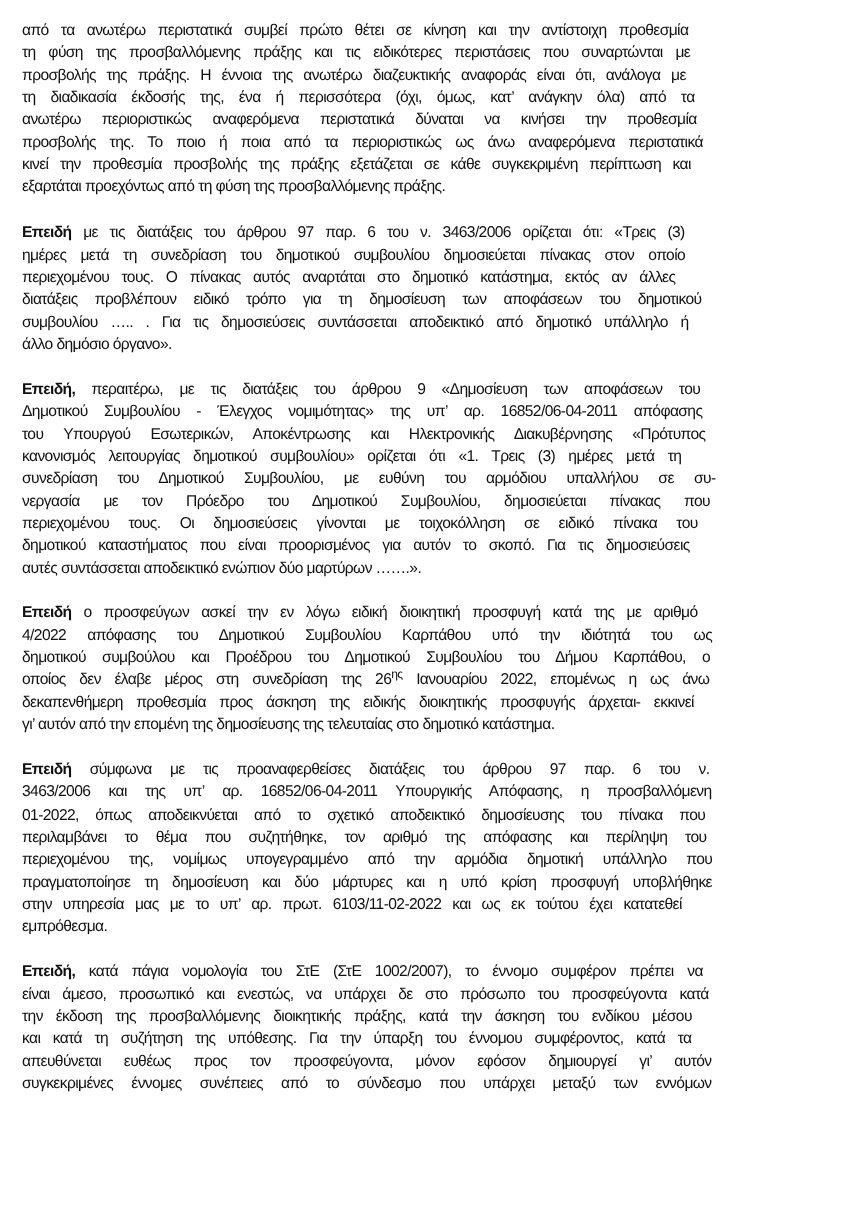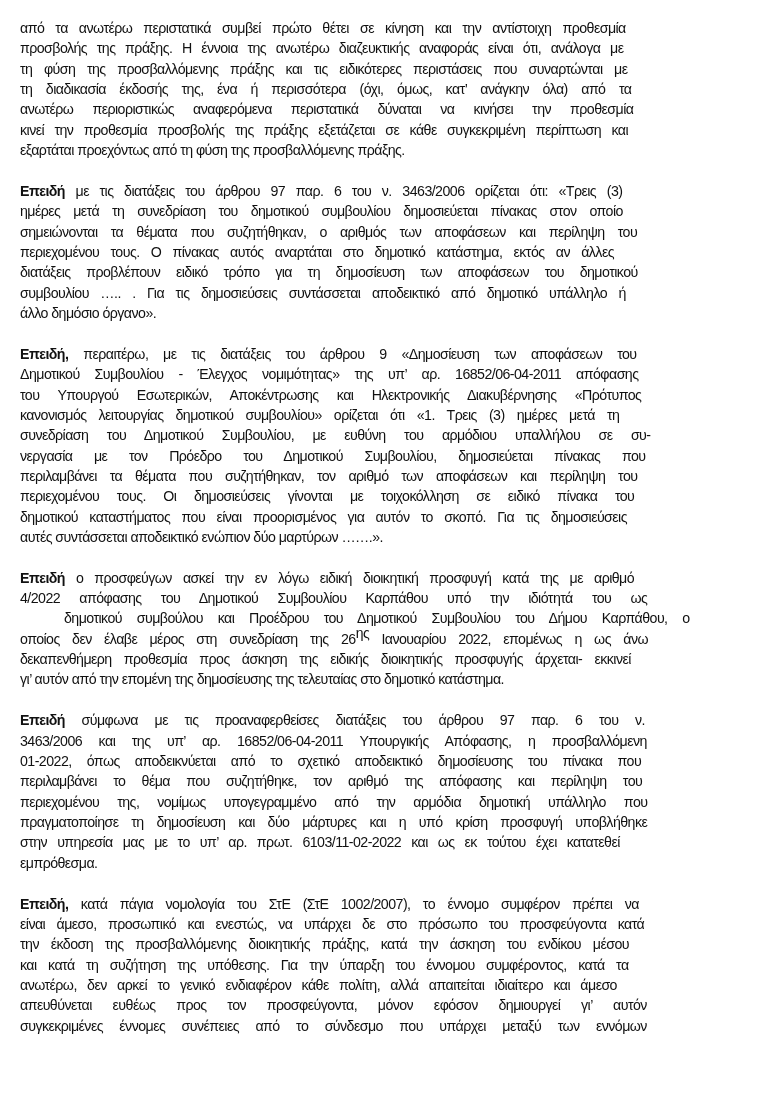--- a/index.html
+++ b/index.html
@@ -17,64 +17,63 @@
     line-height: 20.35px;
     white-space: nowrap;
     text-align: justify;
     text-align-last: justify;
     transform-origin: left center;
     letter-spacing: -0.55px;
     word-spacing: 0px;
   }
   .line.last { text-align-last: left; }
   .lead { font-weight: bold; margin-top: 44px; }
-  sup { font-size: 14px; line-height: 0; vertical-align: 6px; }
+  sup { font-size: 11px; line-height: 0; vertical-align: 6px; }
 </style>
 </head>
 <body>
 
 <div class="page">
 
   <div class="para">
     <span class="line" style="display: block; width: 697px; word-spacing: 7.67px; text-align-last: left;">από τα ανωτέρω περιστατικά συμβεί πρώτο θέτει σε κίνηση και την αντίστοιχη προθεσμία</span>
+    <span class="line" style="display: block; width: 697px; word-spacing: 8.18px; text-align-last: left;">τη φύση της προσβαλλόμενης πράξης και τις ειδικότερες περιστάσεις που συναρτώνται με</span>
     <span class="line" style="display: block; width: 697px; word-spacing: 6.25px; text-align-last: left;">προσβολής της πράξης. Η έννοια της ανωτέρω διαζευκτικής αναφοράς είναι ότι, ανάλογα με</span>
-    <span class="line" style="display: block; width: 697px; word-spacing: 8.18px; text-align-last: left;">τη φύση της προσβαλλόμενης πράξης και τις ειδικότερες περιστάσεις που συναρτώνται με</span>
     <span class="line" style="display: block; width: 697px; word-spacing: 10.08px; text-align-last: left;">τη διαδικασία έκδοσής της, ένα ή περισσότερα (όχι, όμως, κατ’ ανάγκην όλα) από τα</span>
     <span class="line" style="display: block; width: 697px; word-spacing: 15.63px; text-align-last: left;">ανωτέρω περιοριστικώς αναφερόμενα περιστατικά δύναται να κινήσει την προθεσμία</span>
+    <span class="line" style="display: block; width: 697px; word-spacing: 9.08px; text-align-last: left;">προσβολής της. Το ποιο ή ποια από τα περιοριστικώς ως άνω αναφερόμενα περιστατικά</span>
     <span class="line" style="display: block; width: 697px; word-spacing: 7px; text-align-last: left;">κινεί την προθεσμία προσβολής της πράξης εξετάζεται σε κάθε συγκεκριμένη περίπτωση και</span>
     <span class="line last" style="display: block; width: 697px;">εξαρτάται προεχόντως από τη φύση της προσβαλλόμενης πράξης.</span>
   </div>
 
   <div class="para">
     <span class="line" style="display: block; width: 697px; word-spacing: 7.2px; text-align-last: left;"><b class="lead">Επειδή</b><span> με τις διατάξεις του άρθρου 97 παρ. 6 του ν. 3463/2006 ορίζεται ότι: «Τρεις (3)</span></span>
     <span class="line" style="display: block; width: 697px; word-spacing: 9.45px; text-align-last: left;">ημέρες μετά τη συνεδρίαση του δημοτικού συμβουλίου δημοσιεύεται πίνακας στον  οποίο</span>
-    <span class="line" style="display: block; width: 697px; word-spacing: 9.73px; text-align-last: left;">σημειώνονται τα θέματα που συζητήθηκαν, ο αριθμός των αποφάσεων και περίληψη του</span>
     <span class="line" style="display: block; width: 697px; word-spacing: 7.83px; text-align-last: left;">περιεχομένου τους. Ο πίνακας αυτός αναρτάται στο δημοτικό  κατάστημα, εκτός αν άλλες</span>
     <span class="line" style="display: block; width: 697px; word-spacing: 12.2px; text-align-last: left;">διατάξεις προβλέπουν ειδικό τρόπο για τη δημοσίευση των αποφάσεων του δημοτικού</span>
     <span class="line" style="display: block; width: 697px; word-spacing: 8.08px; text-align-last: left;">συμβουλίου ….. . Για τις  δημοσιεύσεις συντάσσεται αποδεικτικό από δημοτικό υπάλληλο ή</span>
     <span class="line last" style="display: block; width: 697px;">άλλο δημόσιο όργανο».</span>
   </div>
 
   <div class="para">
     <span class="line" style="display: block; width: 697px; word-spacing: 11.45px; text-align-last: left;"><b class="lead">Επειδή,</b><span> περαιτέρω, με τις διατάξεις του άρθρου 9 «Δημοσίευση των αποφάσεων του</span></span>
     <span class="line" style="display: block; width: 697px; word-spacing: 11.56px; text-align-last: left;">Δημοτικού Συμβουλίου - Έλεγχος νομιμότητας» της υπ’ αρ. 16852/06-04-2011 απόφασης</span>
     <span class="line" style="display: block; width: 697px; word-spacing: 14.86px; text-align-last: left;">του Υπουργού Εσωτερικών, Αποκέντρωσης και Ηλεκτρονικής Διακυβέρνησης «Πρότυπος</span>
     <span class="line" style="display: block; width: 697px; word-spacing: 8.64px; text-align-last: left;">κανονισμός λειτουργίας δημοτικού συμβουλίου» ορίζεται ότι «1. Τρεις (3) ημέρες μετά τη</span>
     <span class="line" style="display: block; width: 697px; word-spacing: 15px; text-align-last: left;">συνεδρίαση του Δημοτικού Συμβουλίου, με ευθύνη του αρμόδιου υπαλλήλου σε συ-</span>
     <span class="line" style="display: block; width: 697px; word-spacing: 18.11px; text-align-last: left;">νεργασία με τον Πρόεδρο του Δημοτικού Συμβουλίου, δημοσιεύεται πίνακας που</span>
-    <span class="line" style="display: block; width: 697px; word-spacing: 9.36px; text-align-last: left;">περιλαμβάνει τα θέματα που συζητήθηκαν, τον αριθμό των αποφάσεων και περίληψη του</span>
     <span class="line" style="display: block; width: 697px; word-spacing: 14.1px; text-align-last: left;">περιεχομένου τους. Οι δημοσιεύσεις γίνονται με τοιχοκόλληση σε ειδικό πίνακα του</span>
     <span class="line" style="display: block; width: 697px; word-spacing: 7.91px; text-align-last: left;">δημοτικού καταστήματος που είναι προορισμένος για αυτόν το σκοπό. Για τις δημοσιεύσεις</span>
     <span class="line last" style="display: block; width: 697px;">αυτές συντάσσεται αποδεικτικό ενώπιον δύο μαρτύρων …….».</span>
   </div>
 
   <div class="para">
     <span class="line" style="display: block; width: 697px; word-spacing: 7.62px; text-align-last: left;"><b class="lead">Επειδή</b><span> ο προσφεύγων ασκεί την εν λόγω ειδική διοικητική προσφυγή κατά της με αριθμό</span></span>
     <span class="line" style="display: block; width: 697px; word-spacing: 15.8px; text-align-last: left;">4/2022 απόφασης του Δημοτικού Συμβουλίου Καρπάθου υπό την ιδιότητά του ως</span>
-    <span class="line" style="display: block; width: 697px; word-spacing: 11.4px; text-align-last: left; margin-left: 44px;">δημοτικού συμβούλου και Προέδρου του Δημοτικού Συμβουλίου του Δήμου Καρπάθου, ο</span>
+    <span class="line" style="display: block; width: 697px; word-spacing: 11.4px; text-align-last: left;">δημοτικού συμβούλου και Προέδρου του Δημοτικού Συμβουλίου του Δήμου Καρπάθου, ο</span>
     <span class="line" style="display: block; width: 697px; word-spacing: 8.92px; text-align-last: left;"><span>οποίος δεν έλαβε μέρος στη συνεδρίαση της 26</span><sup>ης</sup><span> Ιανουαρίου 2022, επομένως η ως άνω</span></span>
     <span class="line" style="display: block; width: 697px; word-spacing: 8.78px; text-align-last: left;">δεκαπενθήμερη προθεσμία προς άσκηση της ειδικής διοικητικής προσφυγής άρχεται- εκκινεί</span>
     <span class="line last" style="display: block; width: 697px;">γι’ αυτόν από την επομένη της δημοσίευσης της τελευταίας στο δημοτικό κατάστημα.</span>
   </div>
 
   <div class="para">
     <span class="line" style="display: block; width: 697px; word-spacing: 13.17px; text-align-last: left;"><b class="lead">Επειδή</b><span> σύμφωνα με τις προαναφερθείσες διατάξεις του άρθρου 97 παρ. 6 του ν.</span></span>
     <span class="line" style="display: block; width: 697px; word-spacing: 13.11px; text-align-last: left;">3463/2006 και της υπ’ αρ. 16852/06-04-2011 Υπουργικής Απόφασης, η προσβαλλόμενη</span>
     <span class="line" style="display: block; width: 697px; word-spacing: 11.7px; text-align-last: left;">01-2022, όπως αποδεικνύεται από το σχετικό αποδεικτικό δημοσίευσης του πίνακα που</span>
     <span class="line" style="display: block; width: 697px; word-spacing: 12.82px; text-align-last: left;">περιλαμβάνει το θέμα που συζητήθηκε, τον αριθμό της απόφασης και περίληψη του</span>
@@ -82,18 +81,17 @@
     <span class="line" style="display: block; width: 697px; word-spacing: 9.36px; text-align-last: left;">πραγματοποίησε τη δημοσίευση και δύο μάρτυρες και η υπό κρίση προσφυγή υποβλήθηκε</span>
     <span class="line" style="display: block; width: 697px; word-spacing: 6.6px; text-align-last: left;">στην υπηρεσία μας  με το υπ’ αρ. πρωτ. 6103/11-02-2022 και ως εκ τούτου έχει κατατεθεί</span>
     <span class="line last" style="display: block; width: 697px;">εμπρόθεσμα.</span>
   </div>
 
   <div class="para">
     <span class="line" style="display: block; width: 697px; word-spacing: 9px; text-align-last: left;"><b class="lead">Επειδή,</b><span> κατά πάγια νομολογία του ΣτΕ (ΣτΕ 1002/2007), το έννομο συμφέρον πρέπει να</span></span>
     <span class="line" style="display: block; width: 697px; word-spacing: 8px; text-align-last: left;">είναι άμεσο, προσωπικό και ενεστώς, να υπάρχει δε στο πρόσωπο του προσφεύγοντα κατά</span>
     <span class="line" style="display: block; width: 697px; word-spacing: 8.36px; text-align-last: left;">την έκδοση της προσβαλλόμενης διοικητικής πράξης, κατά την άσκηση του ενδίκου μέσου</span>
     <span class="line" style="display: block; width: 697px; word-spacing: 8px; text-align-last: left;">και κατά τη συζήτηση της υπόθεσης. Για την ύπαρξη του έννομου συμφέροντος, κατά τα</span>
-    <span class="line" style="display: block; width: 697px; word-spacing: 6.92px; text-align-last: left;">ανωτέρω, δεν αρκεί το γενικό ενδιαφέρον κάθε πολίτη, αλλά απαιτείται ιδιαίτερο και άμεσο</span>
     <span class="line" style="display: block; width: 697px; word-spacing: 17.33px; text-align-last: left;">απευθύνεται ευθέως προς τον προσφεύγοντα, μόνον εφόσον δημιουργεί γι’ αυτόν</span>
     <span class="line" style="display: block; width: 697px; word-spacing: 13px; text-align-last: left;">συγκεκριμένες έννομες συνέπειες από το σύνδεσμο που υπάρχει μεταξύ των εννόμων</span>
   </div>
 
 </div>
 
 </body></html>

